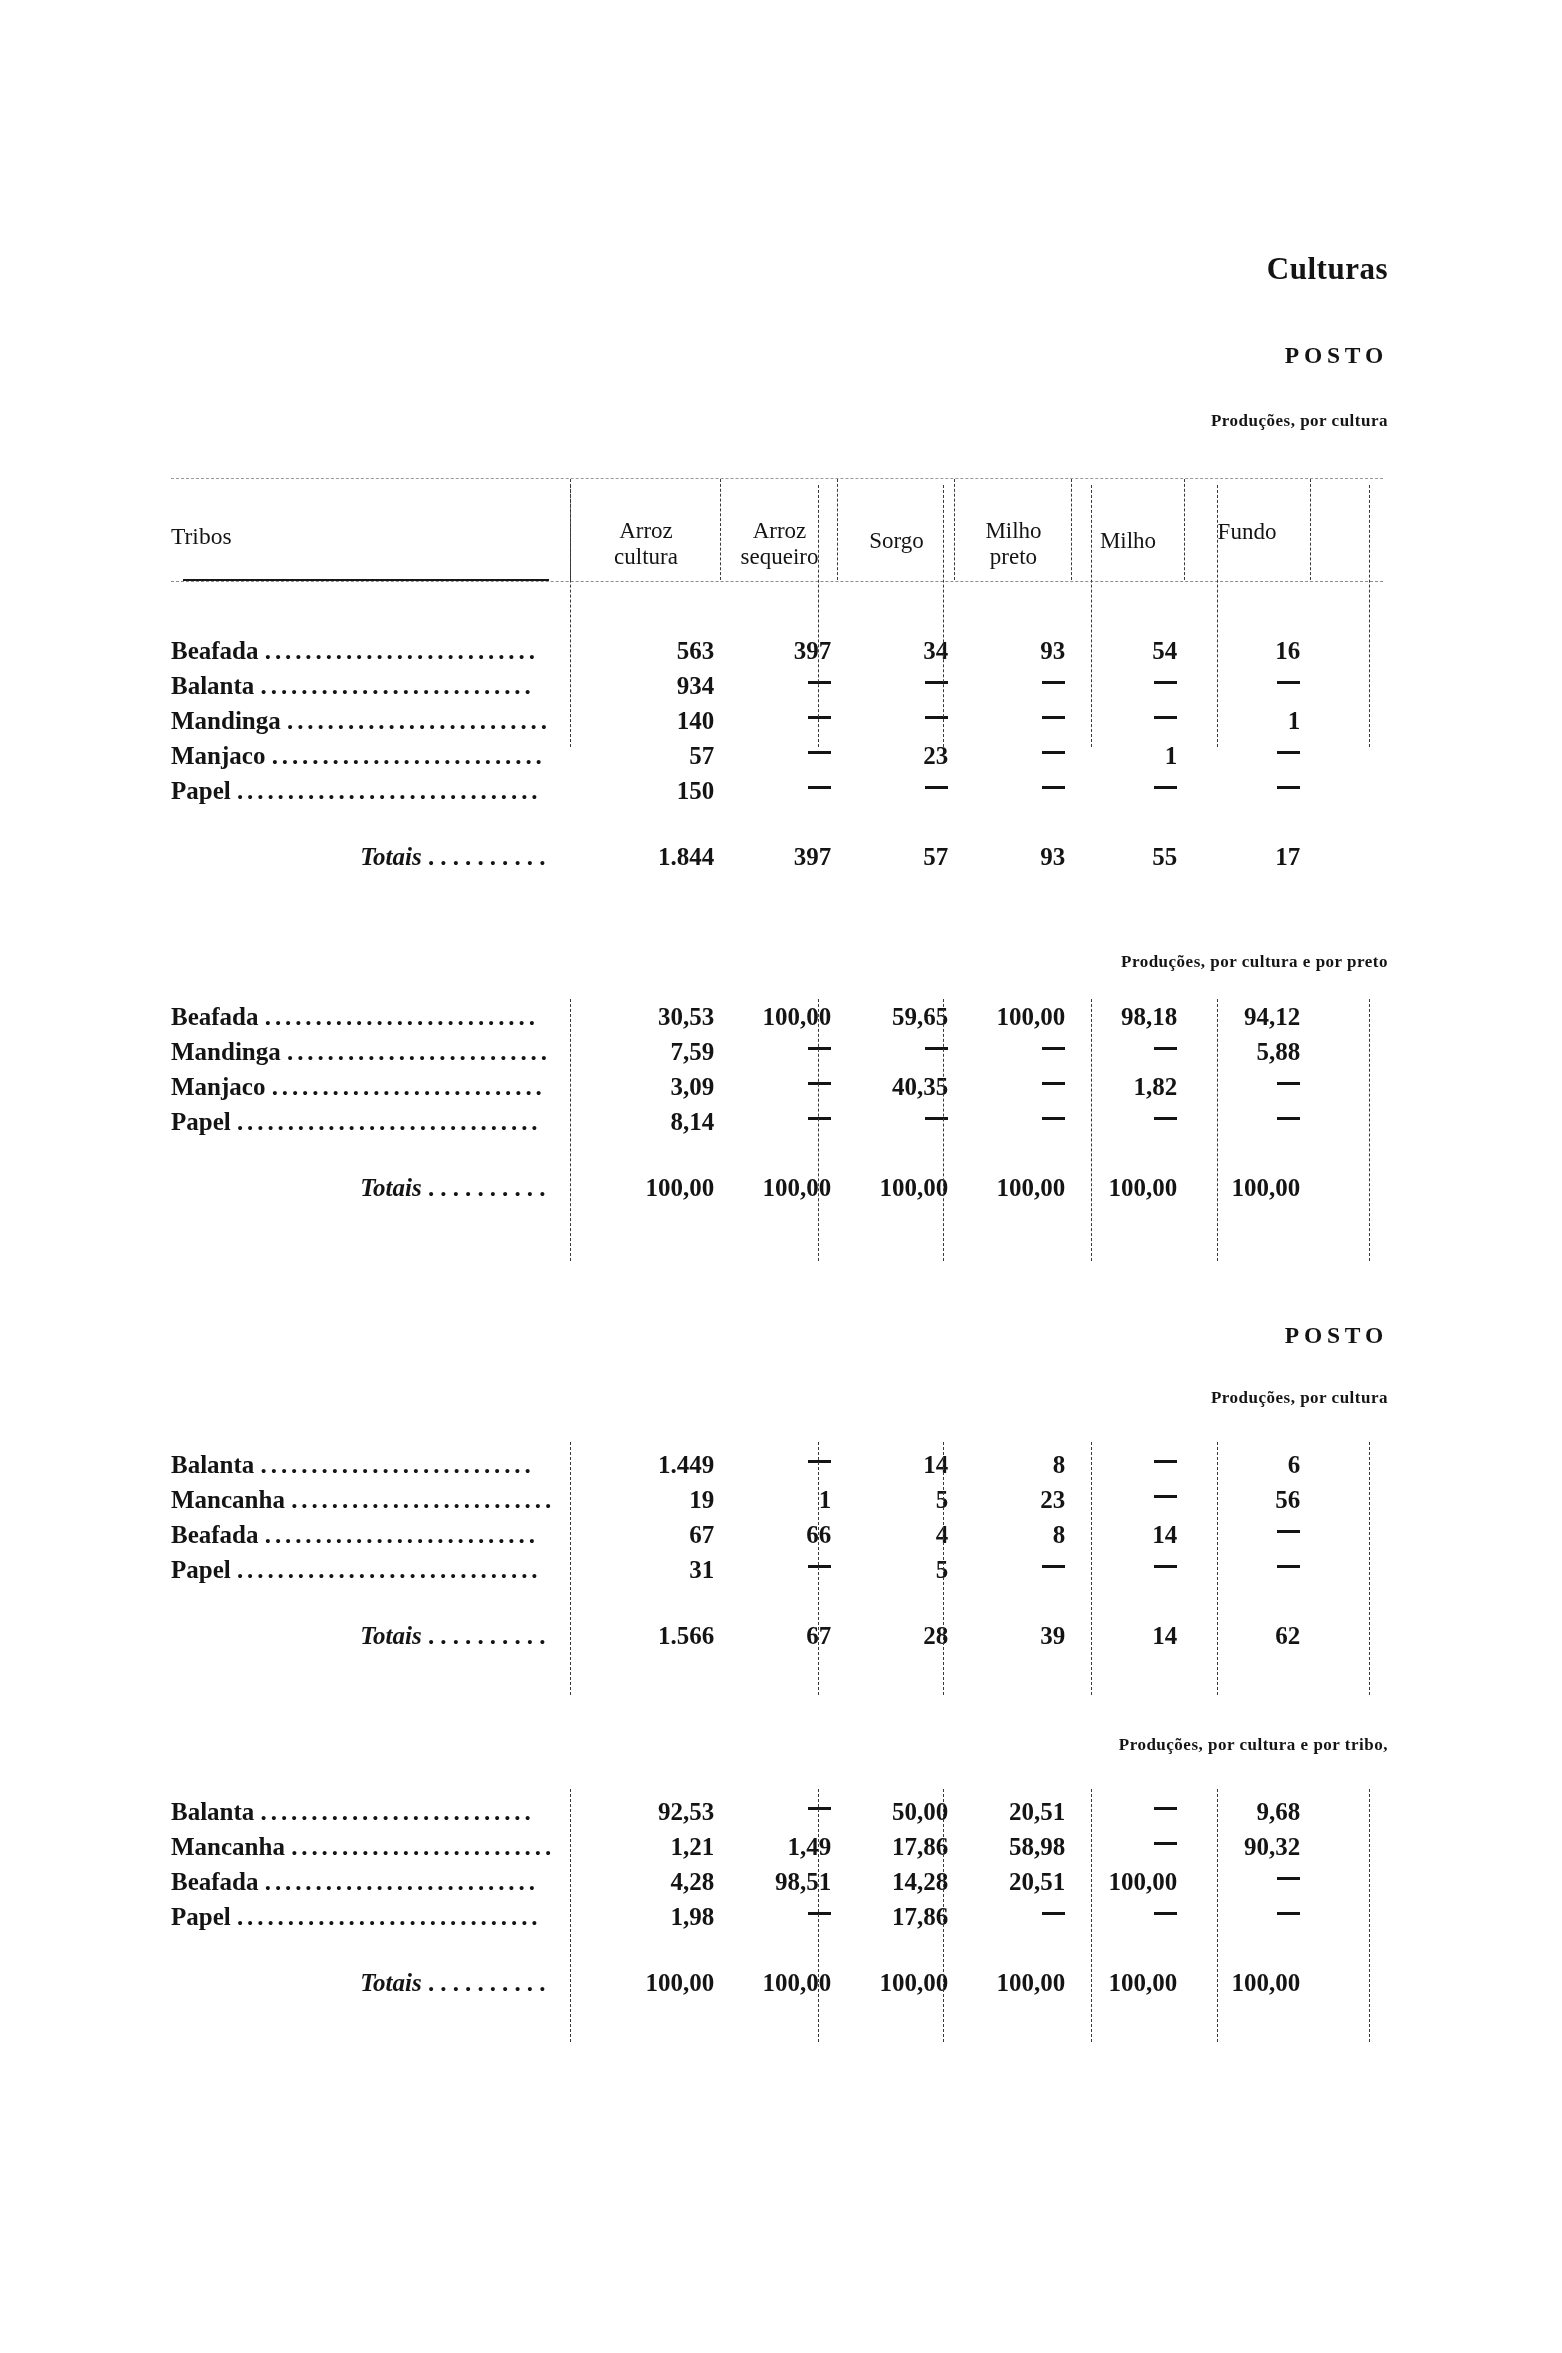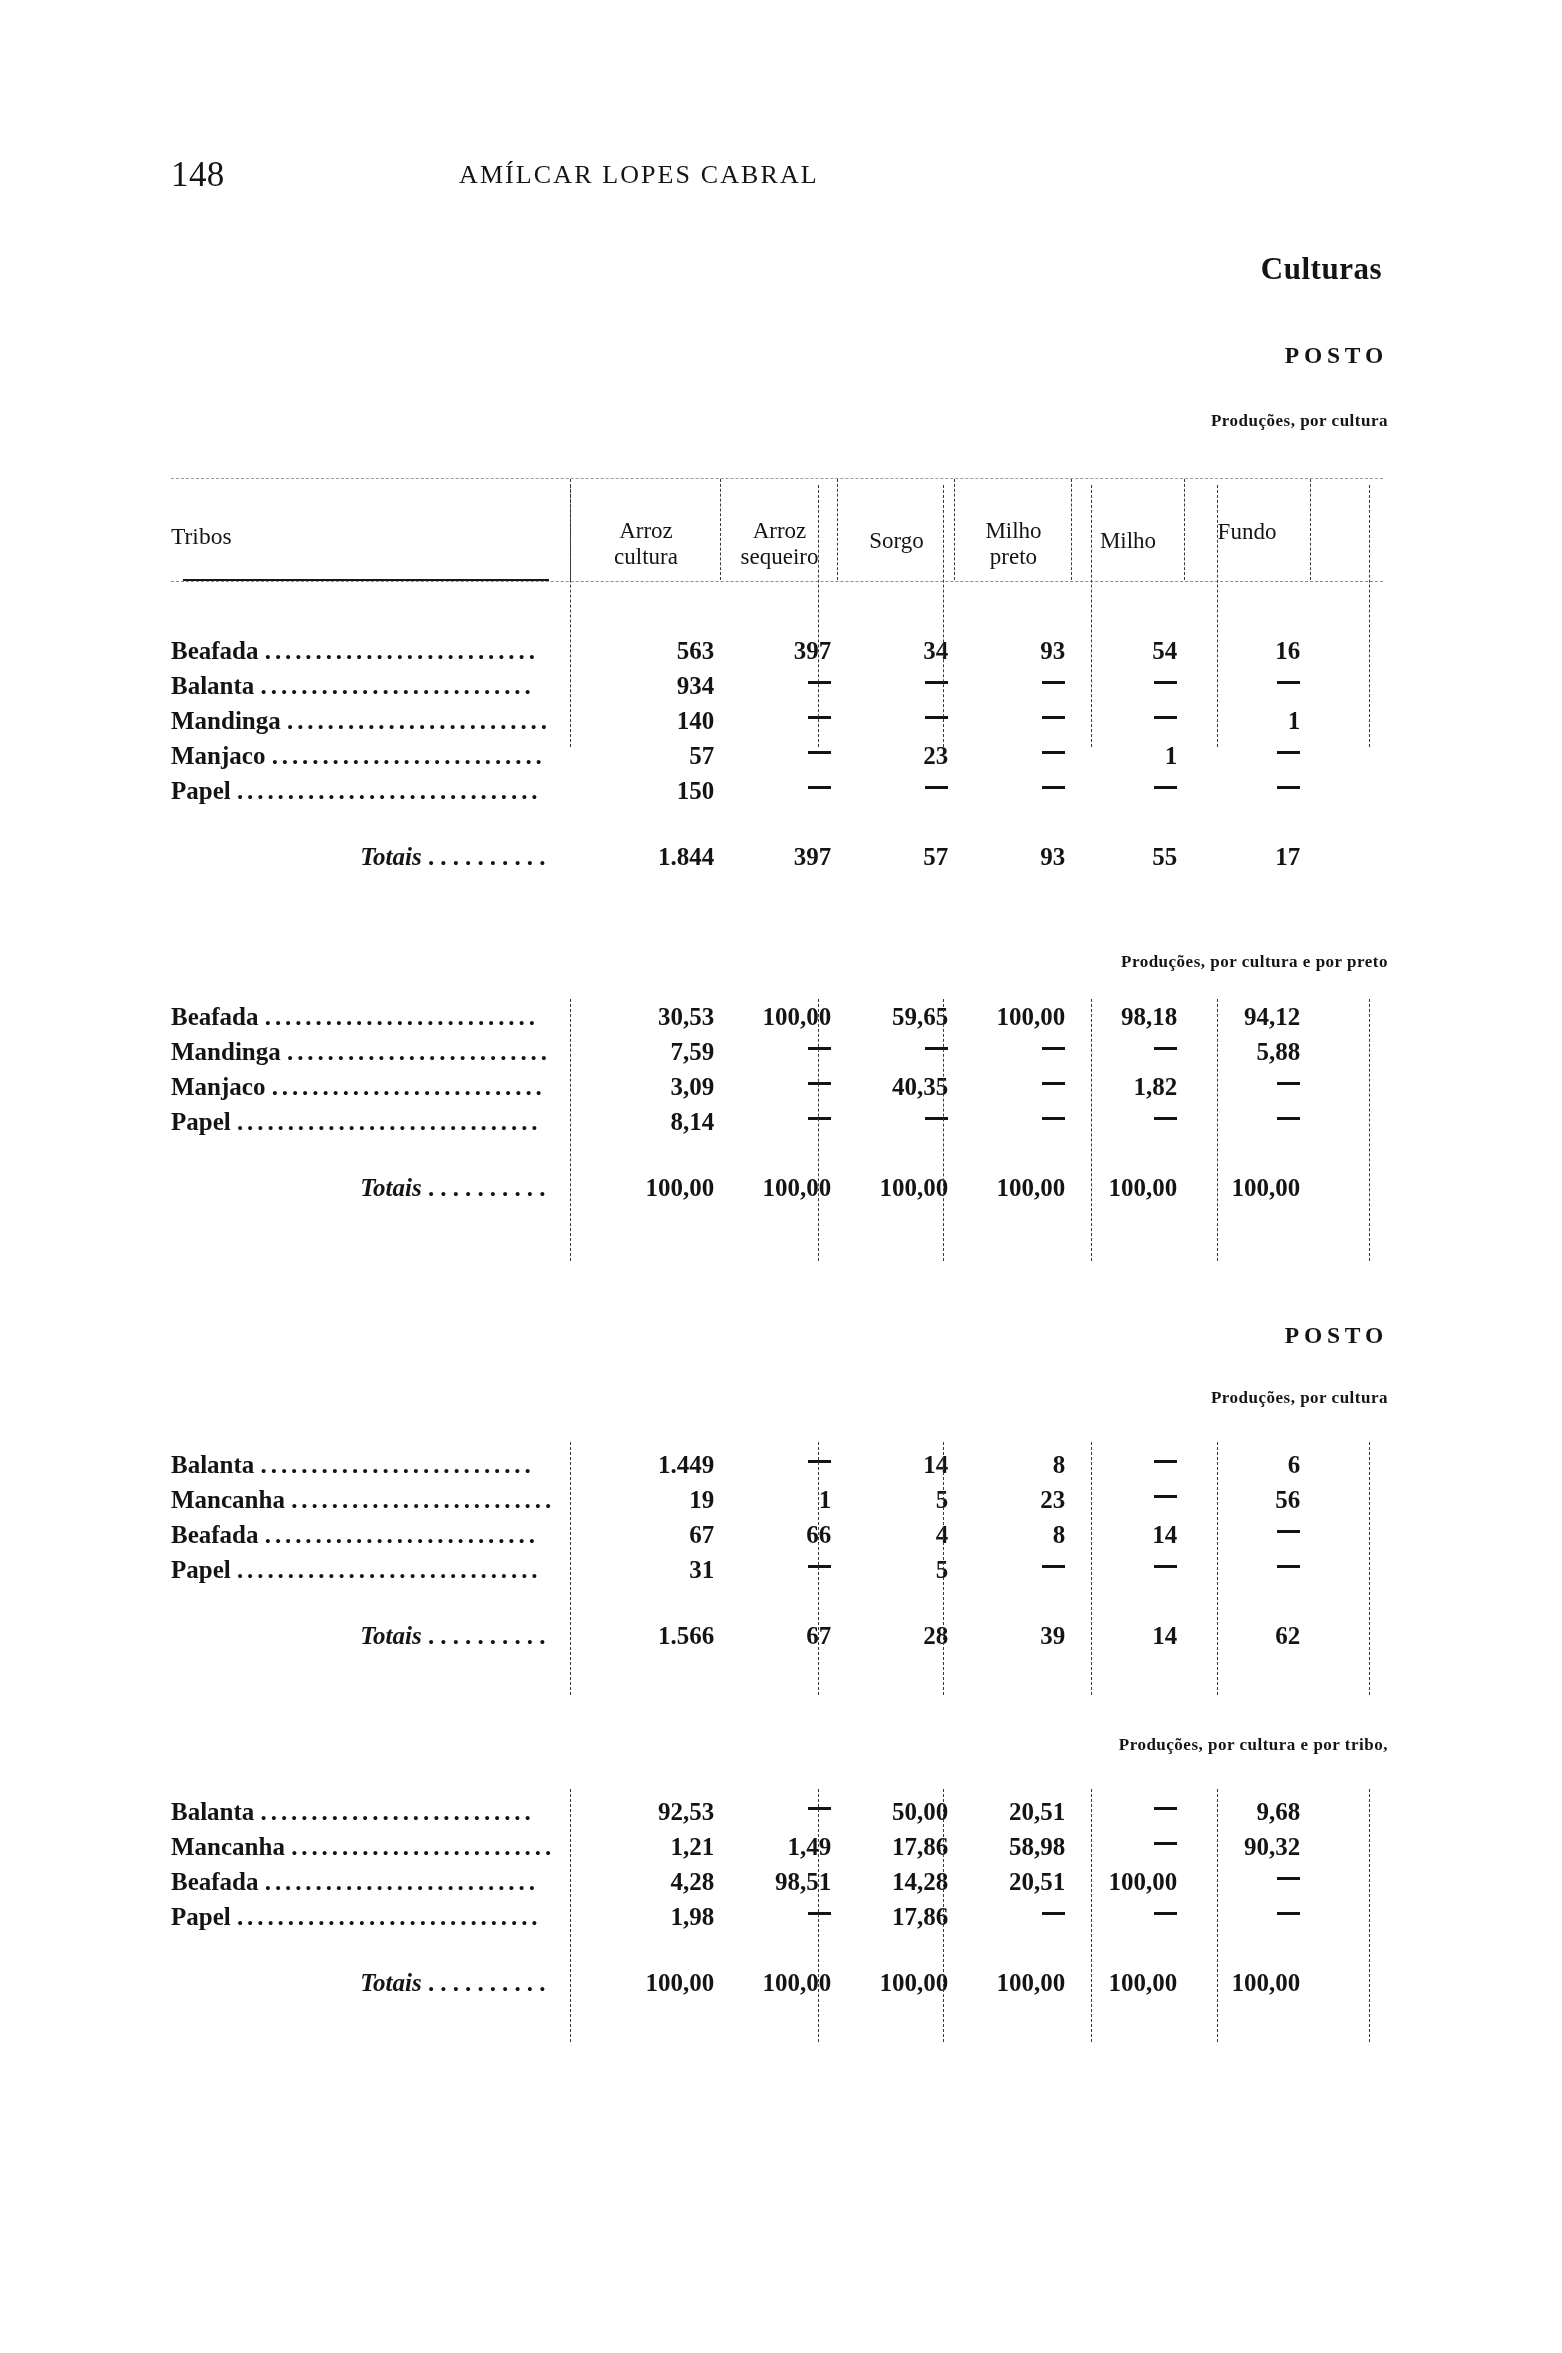--- a/index.html
+++ b/index.html
@@ -41,21 +41,21 @@
     position: absolute;
     left: 288px; top: 5.2px;
     font-size: 26px;
     letter-spacing: 2.1px;
     font-family: "Liberation Serif", "DejaVu Serif", serif;
   }
 
   
   .h-culturas {
     position: absolute;
-    right: 180px;
+    right: 174px;
     top: 251px;
     font-size: 31px;
     font-weight: bold;
     letter-spacing: 0.5px;
   }
   .h-posto {
     position: absolute;
     right: 174px;
     font-size: 23.5px;
     font-weight: bold;
@@ -200,24 +200,20 @@
     text-align: left;
     font-size: 23.5px;
     bottom: 30px;
   }
 </style>
 </head>
 <body>
 
 <div class="page">
 
-  <div class="runhead">
-    <div class="folio">148</div>
-    <div class="runtitle">AMÍLCAR LOPES CABRAL</div>
-  </div>
 
   <div class="h-culturas">Culturas</div>
   <div class="h-posto h-posto-1">POSTO</div>
   <div class="h-sub h-sub-1">Produções, por cultura</div>
   <div class="h-sub h-sub-2">Produções, por cultura e por preto</div>
   <div class="h-posto h-posto-2">POSTO</div>
   <div class="h-sub h-sub-3">Produções, por cultura</div>
   <div class="h-sub h-sub-4">Produções, por cultura e por tribo,</div>
 
   <div class="hdr-top" style="top:478px;"></div>

